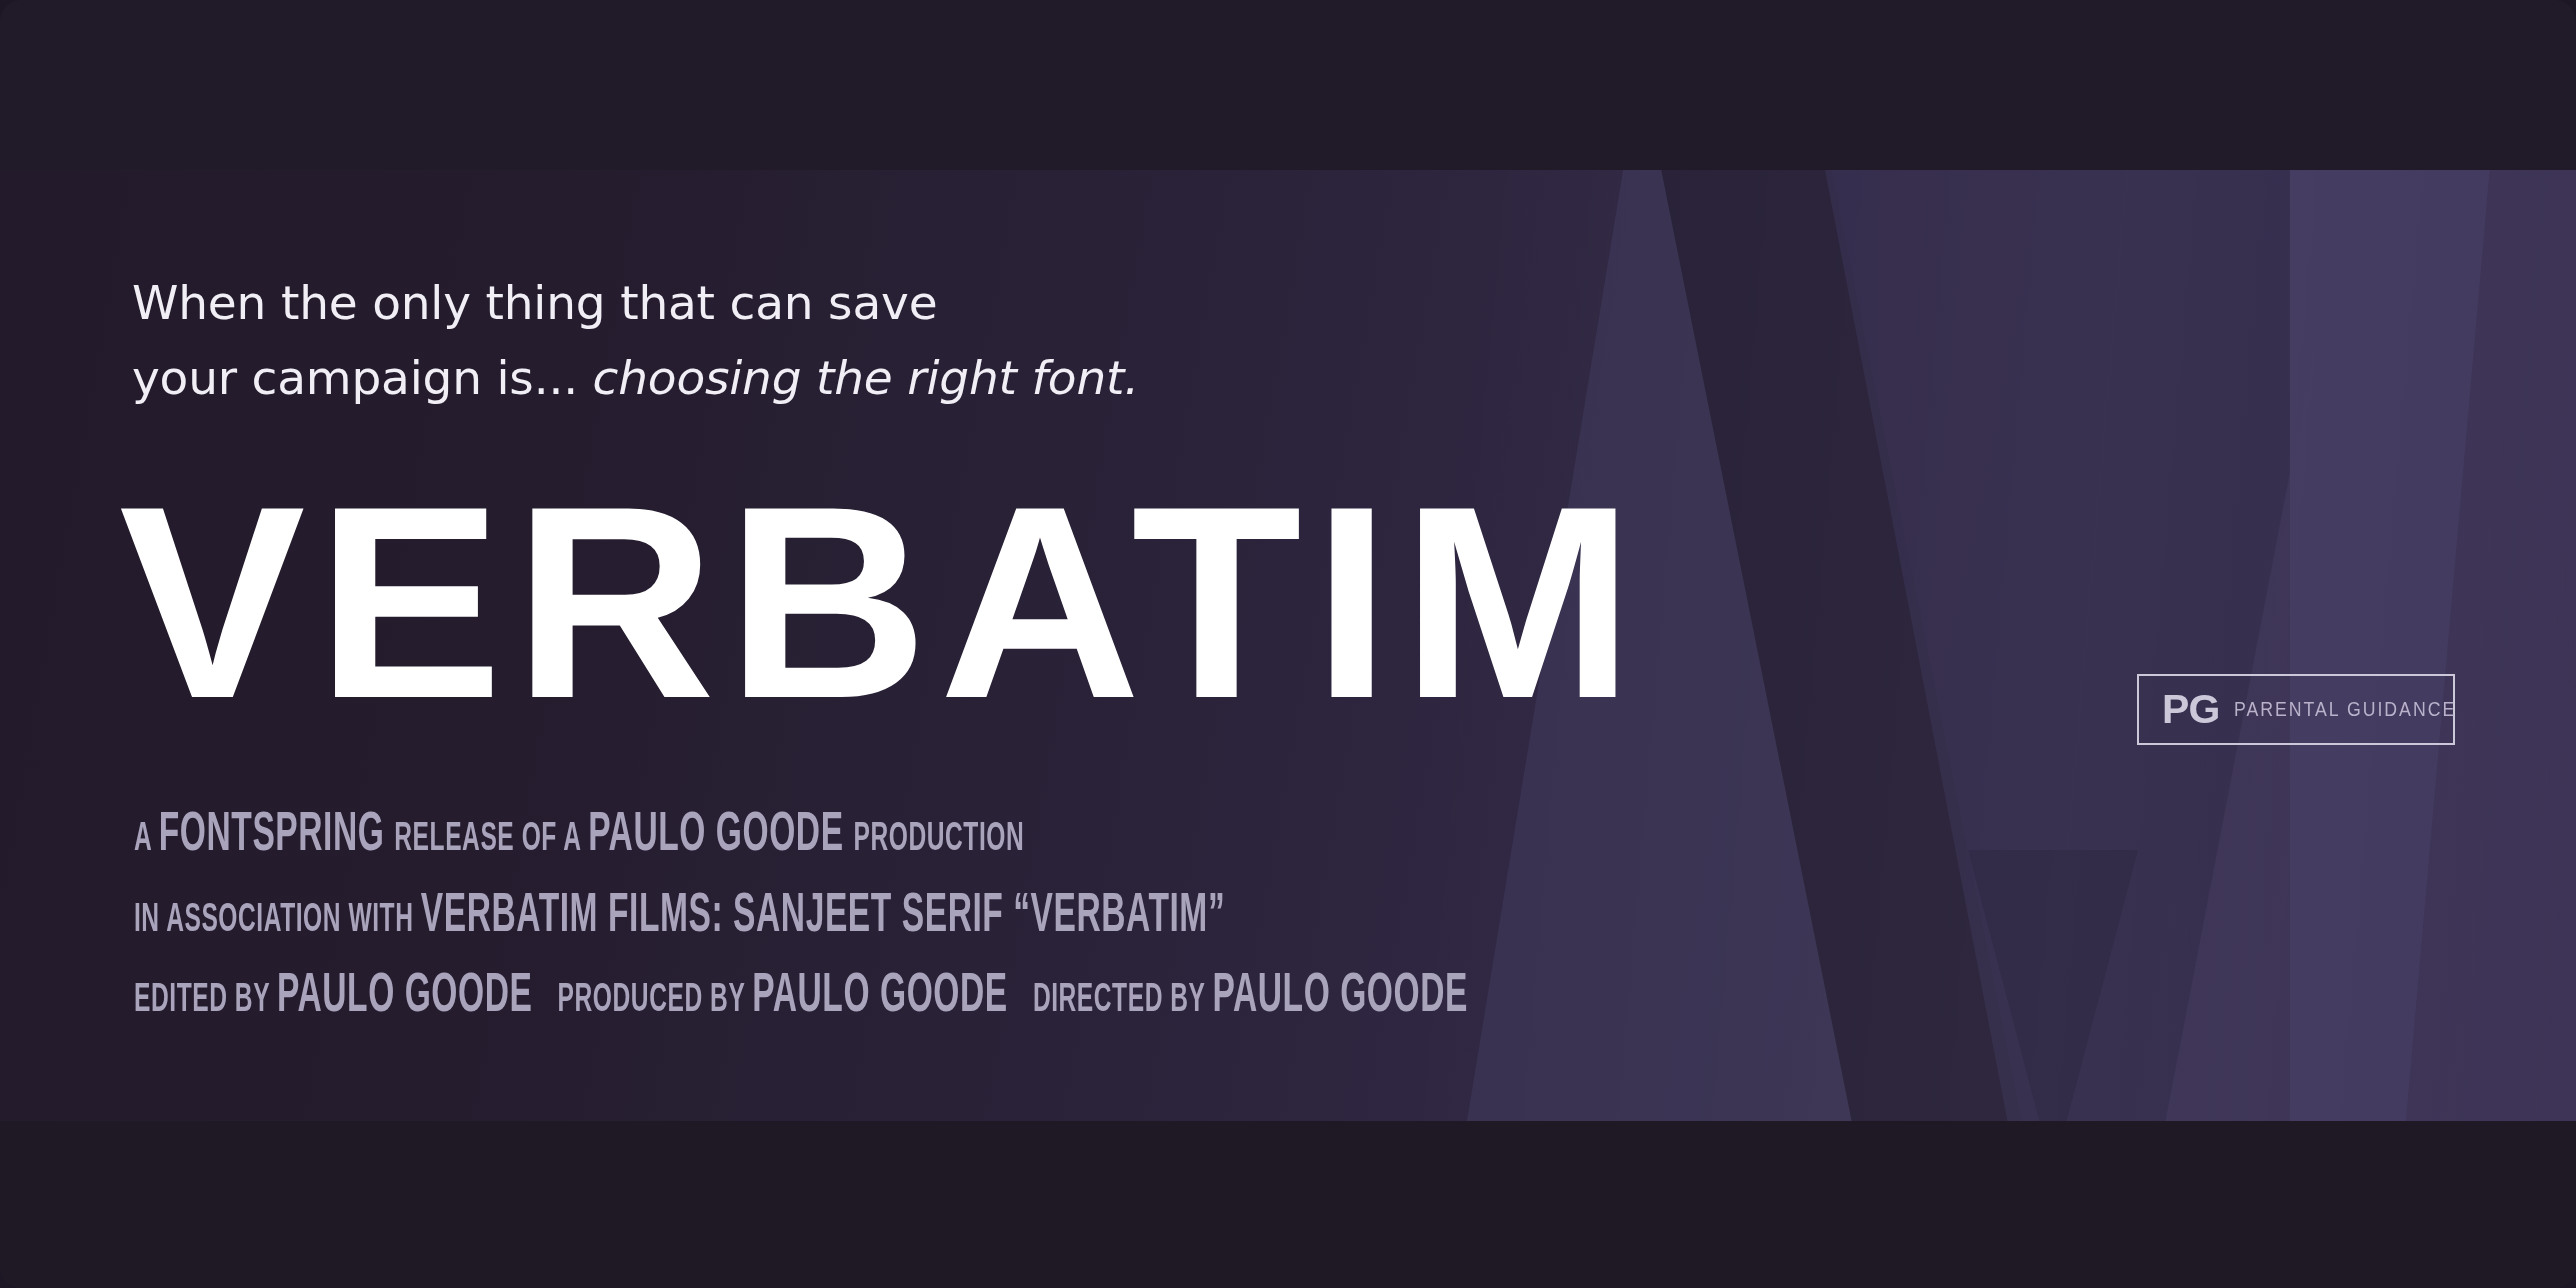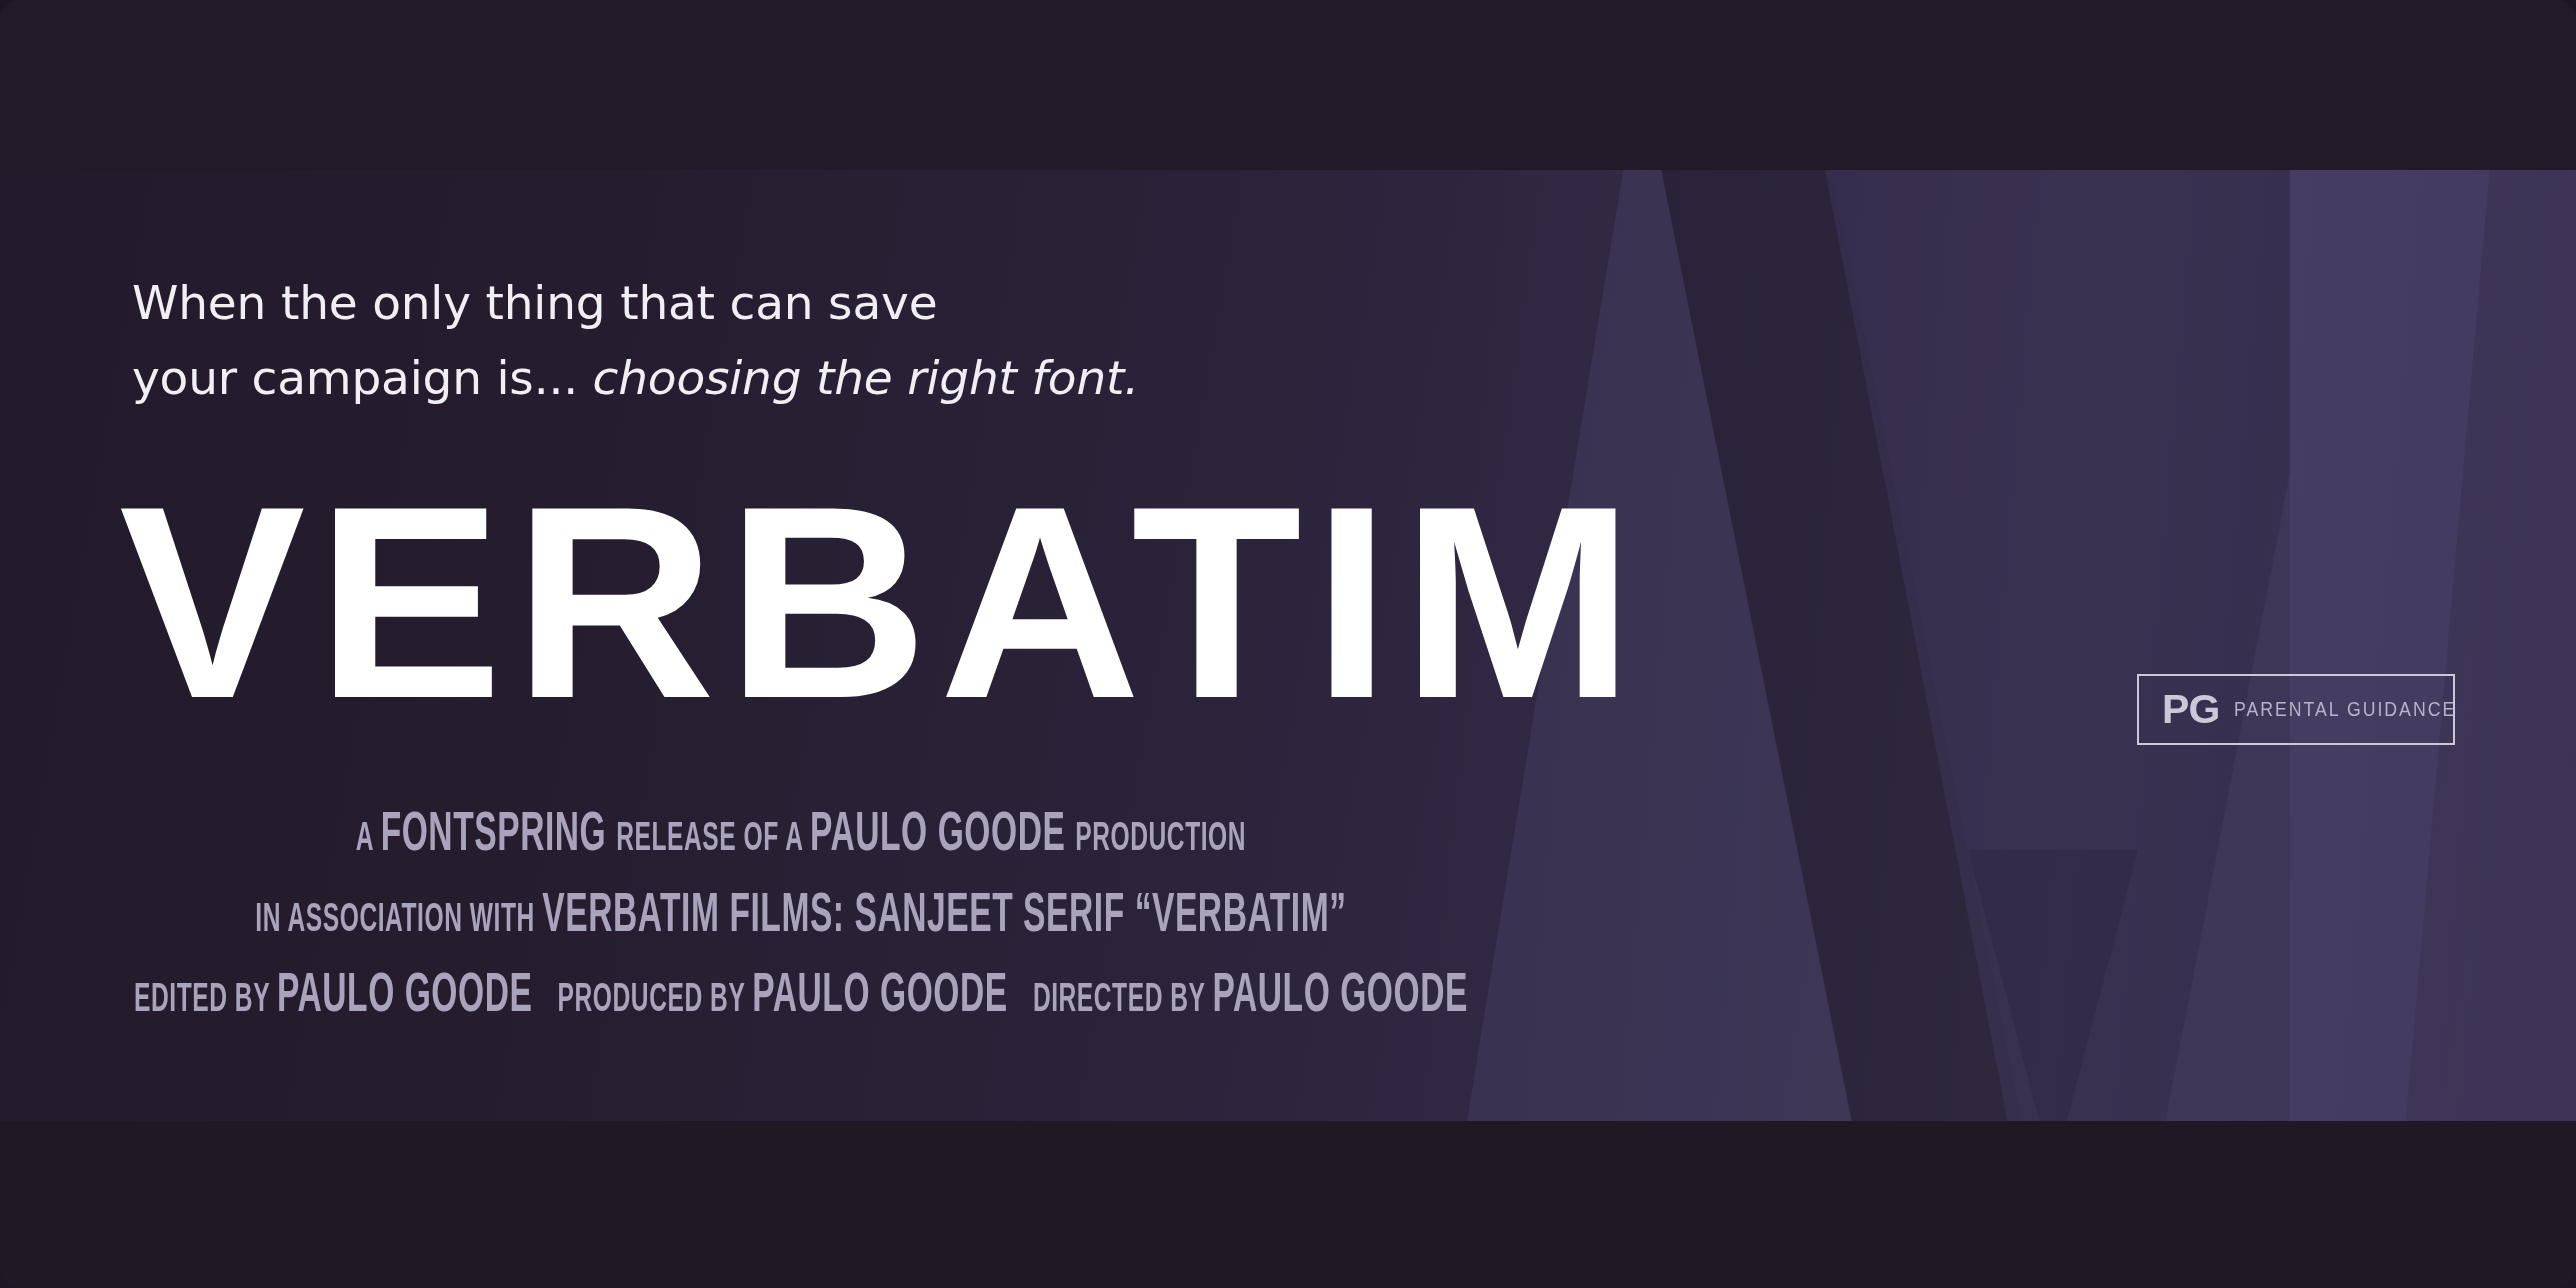--- a/index.html
+++ b/index.html
@@ -136,21 +136,20 @@
     transform-origin:left center;
     white-space:nowrap;
   }
 
   
   .credits{
     position:absolute; left:134px; top:803px;
     color:#a9a3bc;
     font-family:"Liberation Sans", sans-serif;
     font-weight:700;
-    text-align:center;
   }
   .credit-line{
     display:block;
     white-space:nowrap;
     margin-bottom:19.7px;
     transform:scaleX(.60);
     transform-origin:left center;
   }
   .credit-line:last-child{ margin-bottom:0; }
 

